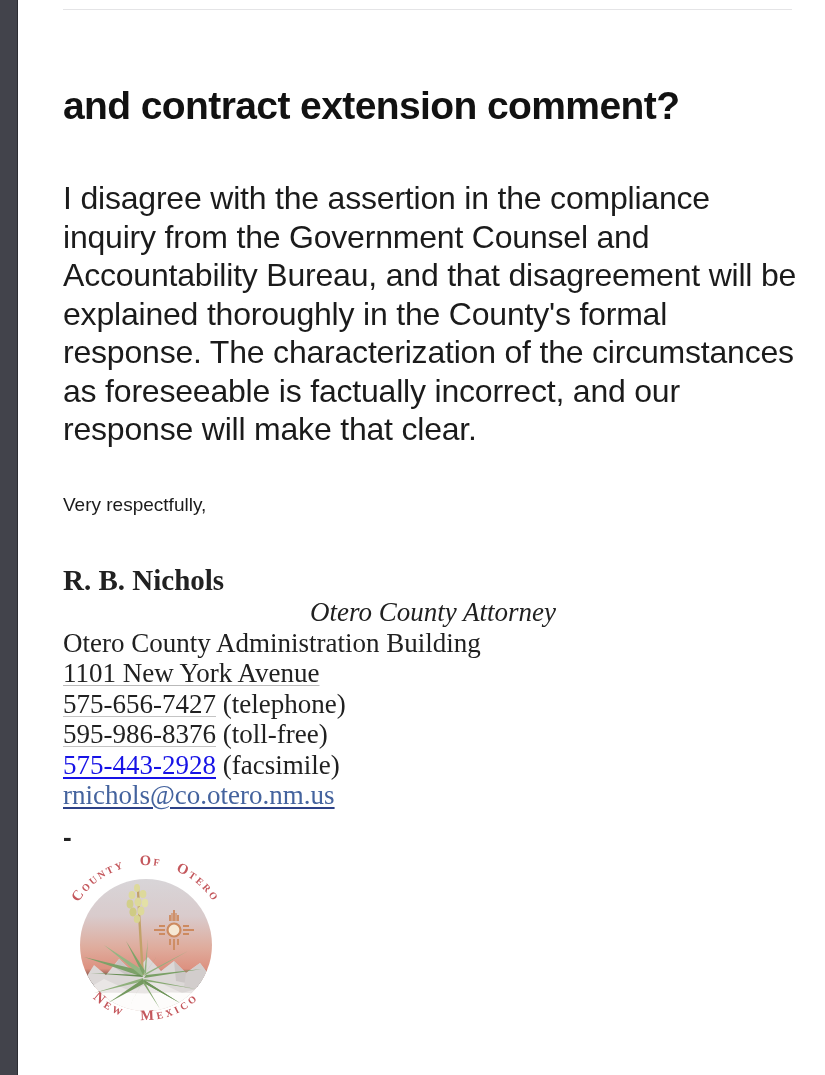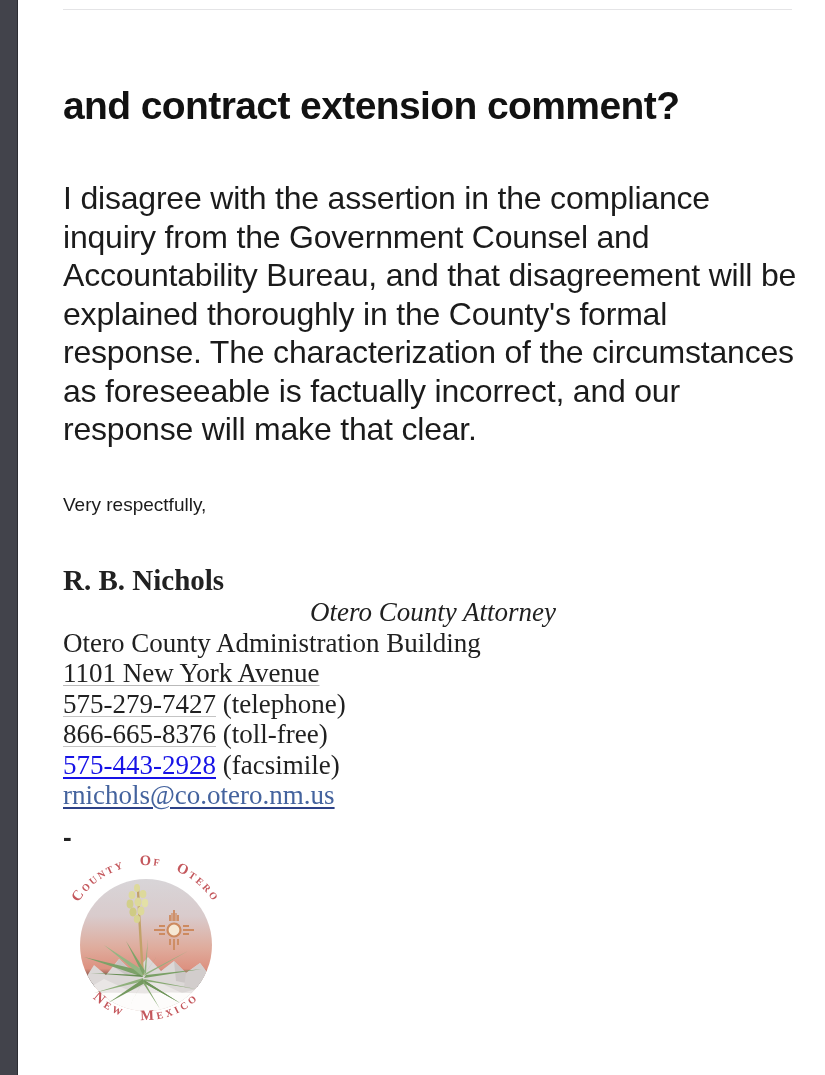--- a/index.html
+++ b/index.html
@@ -131,22 +131,22 @@
 
   <p class="body-paragraph">I disagree with the assertion in the compliance inquiry from the Government Counsel and Accountability Bureau, and that disagreement will be explained thoroughly in the County's formal response. The characterization of the circumstances as foreseeable is factually incorrect, and our response will make that clear.</p>
 
   <p class="closing">Very respectfully,</p>
 
   <div class="sig">
     <div class="sig-name">R. B. Nichols</div>
     <div class="sig-role">Otero County Attorney</div>
     <div>Otero County Administration Building</div>
     <div><span class="u-gray">1101 New York Avenue</span></div>
-    <div><span class="tel-link">575-279-7427</span><span> (telephone)</span></div>
-    <div><span class="tel-link">866-665-8376</span><span> (toll-free)</span></div>
+    <div><span class="tel-link">575-656-7427</span><span> (telephone)</span></div>
+    <div><span class="tel-link">595-986-8376</span><span> (toll-free)</span></div>
     <div><span class="fax-link">575-443-2928</span><span> (facsimile)</span></div>
     <div><a class="email-link">rnichols@co.otero.nm.us</a></div>
   </div>
 
   <div class="sig-delimiter">-</div>
 
   <div class="seal-wrap">
     <svg width="167" height="193" viewBox="0 0 167 193" xmlns="http://www.w3.org/2000/svg">
       <defs>
         <linearGradient id="skyGrad" x1="0" y1="0" x2="0" y2="1">

